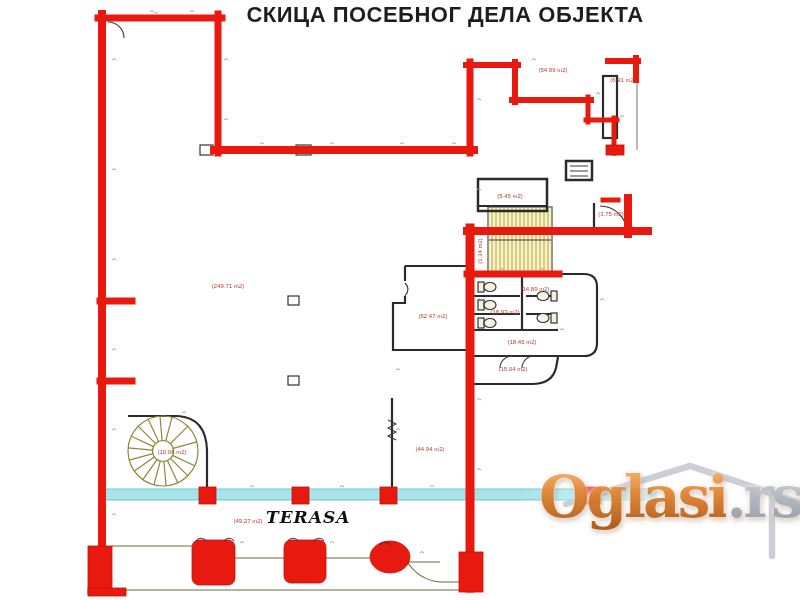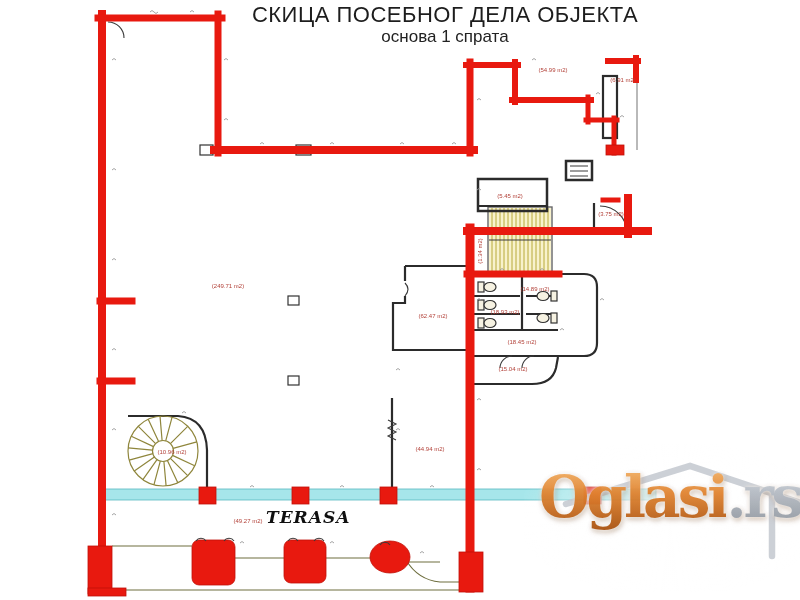--- a/index.html
+++ b/index.html
@@ -1,19 +1,19 @@
 <!DOCTYPE html>
 <html style="--wall_red: #e8190f; --glass_cyan: #a6e6ea; --stair_yellow: #b0a028; --spiral_olive: #8f863c; --label_red: #b24038; --watermark_orange: #e08432;"><head>
 <meta charset="utf-8">
 <style>
   html,body{margin:0;padding:0;background:#ffffff;}
   .page{position:relative;width:800px;height:600px;background:#fff;overflow:hidden;
         font-family:"Liberation Sans",sans-serif;}
   .title{position:absolute;top:2px;left:90px;width:710px;text-align:center;
-         font-weight:normal;font-size:22px;color:#1d1d1d;letter-spacing:.5px;}
+         font-weight:bold;font-size:22px;color:#1d1d1d;letter-spacing:.5px;}
   .subtitle{position:absolute;top:27px;left:90px;width:710px;text-align:center;
          font-size:17px;color:#222;}
   .plan-svg{position:absolute;left:0;top:0;}
   .rl{position:absolute;font-size:6px;color:#b24038;transform:translate(-50%,-50%);
       white-space:nowrap;z-index:3;}
   .rl.rot{transform:translate(-50%,-50%) rotate(-90deg);}
   .terasa{position:absolute;left:266px;top:507px;font-family:"DejaVu Serif",serif;
       font-style:italic;font-weight:bold;font-size:17px;color:#101010;
       letter-spacing:1px;z-index:4;}
   
@@ -49,21 +49,20 @@
   .spir{stroke:var(--spiral_olive,#8f863c);stroke-width:1.2;fill:none;}
   .fix{fill:#f6f2e2;stroke:#333;stroke-width:1.2;}
   .wht{fill:#fff;stroke:#333;stroke-width:1.2;}
 </style>
 </head>
 <body>
 
 <div class="page">
 
   <div class="title">СКИЦА ПОСЕБНОГ ДЕЛА ОБЈЕКТА</div>
-  <div class="subtitle">основа  1 спрата</div>
 
   <svg class="plan-svg" width="800" height="600" viewBox="0 0 800 600">
 
     <g>
       <rect class="hatchbg" x="489" y="208" width="62" height="64"></rect>
       <path class="hatch" d="M492,208 V272 M496,208 V272 M500,208 V272 M504,208 V272 M508,208 V272 M512,208 V272 M516,208 V272 M520,208 V272 M524,208 V272 M528,208 V272 M532,208 V272 M536,208 V272 M540,208 V272 M544,208 V272 M548,208 V272"></path>
       <path class="thin" d="M489,240 H551"></path>
       <rect class="stairbox" x="488" y="207" width="64" height="66"></rect>
     </g>
 

